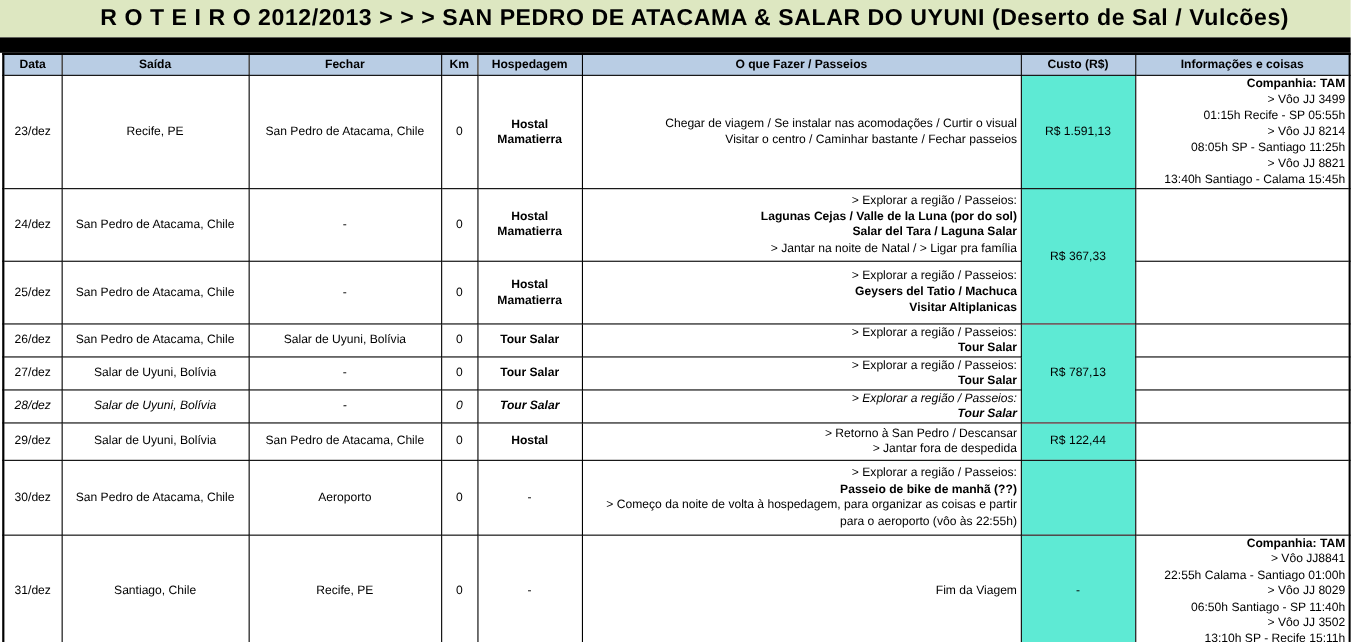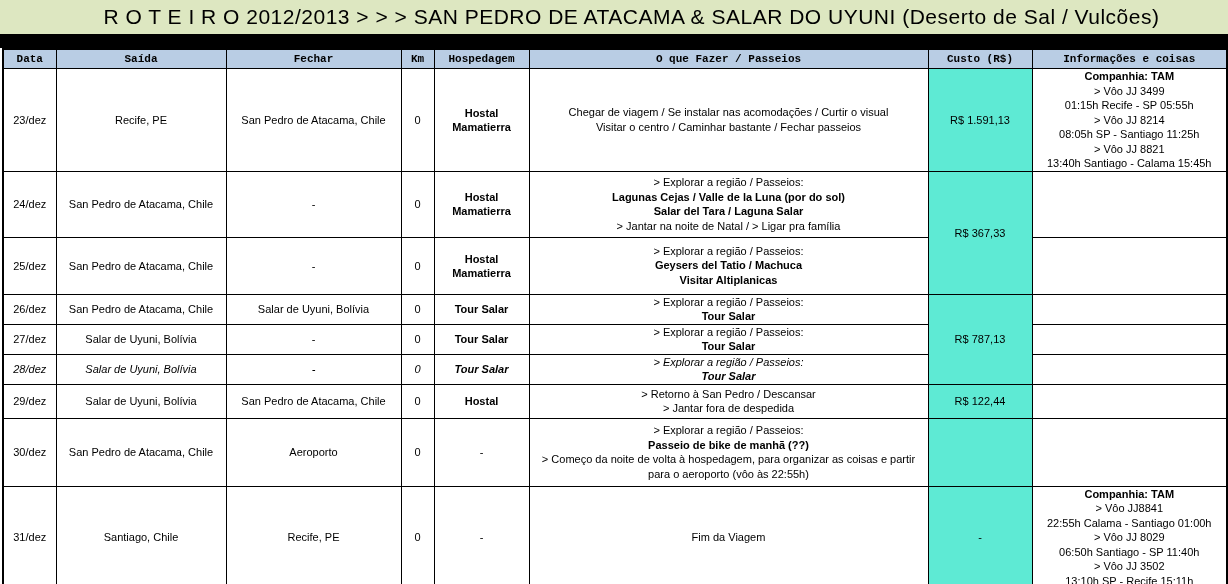--- a/index.html
+++ b/index.html
@@ -2,42 +2,42 @@
 <html><head>
 <meta charset="utf-8">
 <style>
   html,body{margin:0;padding:0;}
   body{
     width:1228px;height:584px;overflow:hidden;background:#ffffff;
     font-family:"Liberation Sans", sans-serif;color:#000;
   }
   .title-bar{
     height:34px;background:#dde7c1;display:flex;align-items:center;justify-content:center;
-    font-size:21px;font-weight:normal;letter-spacing:.5px;white-space:nowrap;padding-left:35px;
+    font-size:21px;font-weight:bold;letter-spacing:.5px;white-space:nowrap;padding-left:35px;
   }
   .black-band{height:14px;background:#000;}
   table.itinerary{
     border-collapse:collapse;table-layout:fixed;width:1224px;margin-left:2px;
   }
   table.itinerary td, table.itinerary th{
     border:1px solid #000;padding:0 3px;font-size:11px;line-height:14px;
     overflow:hidden;vertical-align:middle;text-align:center;
   }
   table.itinerary{border:2px solid #000;border-bottom:none;}
   thead th{
-    background:#b9cde4;font-size:11.5px;font-weight:bold;height:18px;padding:1px 2px;font-family:Liberation Mono, monospace;
+    background:#b9cde4;font-size:11.5px;font-weight:bold;height:18px;padding:1px 2px;
   }
   tr.r1{height:102px;} tr.r2{height:66px;} tr.r3{height:57px;}
   tr.r4{height:29px;margin-top:26px;} tr.r5{height:29px;margin-left:11px;} tr.r6{height:29px;font-style:italic;}
   tr.r7{height:34px;} tr.r8{height:68px;} tr.r9{height:102px;}
   td.hosp{text-align:left;padding-left:5px;font-weight:bold;}
   td.hosp-plain{text-align:left;padding-left:5px;font-weight:normal;}
   td.cost{background:#5eead4;}
   .b{font-weight:bold;}
-  .line{display:block;}
+  .line{display:block;text-align:right;}
   td.todo .line, td.info .line{line-height:14.5px;}
 </style>
 </head>
 <body>
 
 <div class="title-bar">R O T E I R O 2012/2013  &gt; &gt; &gt;  SAN PEDRO DE ATACAMA &amp; SALAR DO UYUNI (Deserto de Sal / Vulcões)</div>
 <div class="black-band"></div>
 
 <table class="itinerary">
   <colgroup>

